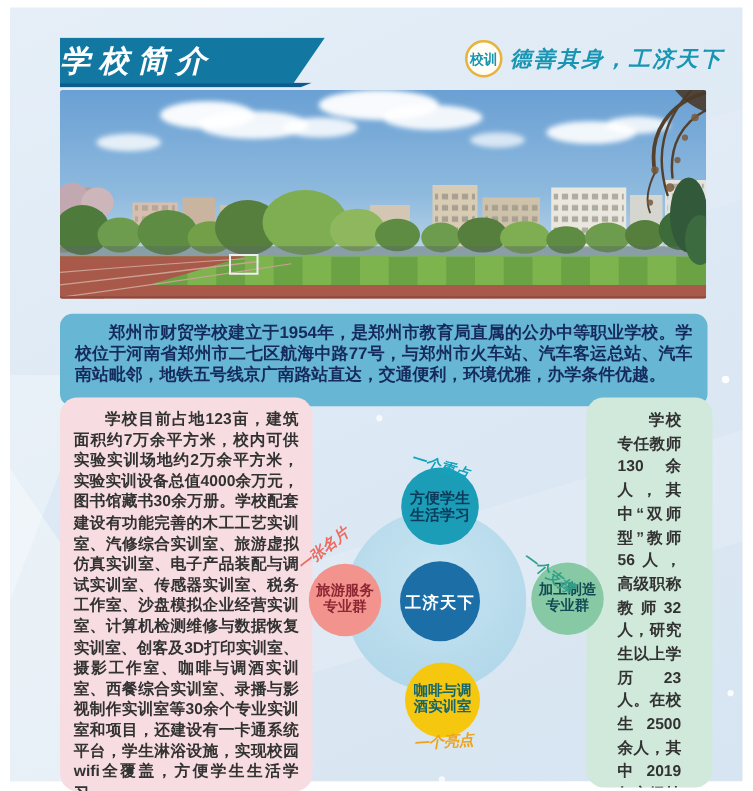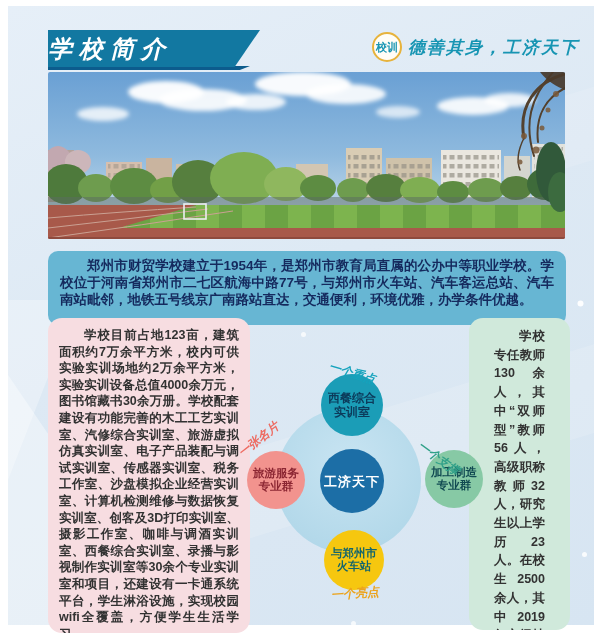--- a/index.html
+++ b/index.html
@@ -297,30 +297,30 @@
     <p>学校目前占地123亩，建筑面积约7万余平方米，校内可供实验实训场地约2万余平方米，实验实训设备总值4000余万元，图书馆藏书30余万册。学校配套建设有功能完善的木工工艺实训室、汽修综合实训室、旅游虚拟仿真实训室、电子产品装配与调试实训室、传感器实训室、税务工作室、沙盘模拟企业经营实训室、计算机检测维修与数据恢复实训室、创客及3D打印实训室、摄影工作室、咖啡与调酒实训室、西餐综合实训室、录播与影视制作实训室等30余个专业实训室和项目，还建设有一卡通系统平台，学生淋浴设施，实现校园wifi全覆盖，方便学生生活学习。</p>
   </div>
 
   <div class="panel panel-right">
     <p>学校专任教师130余人，其中“双师型”教师56人，高级职称教师32人，研究生以上学历23人。在校生2500余人，其中2019年市级技能竞赛获奖人数共212人次，国家级和省级技能竞赛获奖人数共43人次。</p>
   </div>
 
   <div class="big-circle"></div>
 
   <div class="node node-top">
-    <span>西餐综合实训室</span>
+    <span>方便学生生活学习</span>
   </div>
   <div class="node node-left">
     <span>旅游服务专业群</span>
   </div>
   <div class="node node-right">
     <span>加工制造专业群</span>
   </div>
   <div class="node node-bottom">
-    <span>与郑州市火车站</span>
+    <span>咖啡与调酒实训室</span>
   </div>
   <div class="node node-center">
     <span>工济天下</span>
   </div>
 
   <div class="tag tag-top">一个重点</div>
   <div class="tag tag-left">一张名片</div>
   <div class="tag tag-right">一个支撑</div>
   <div class="tag tag-bottom">一个亮点</div>
 </div>

